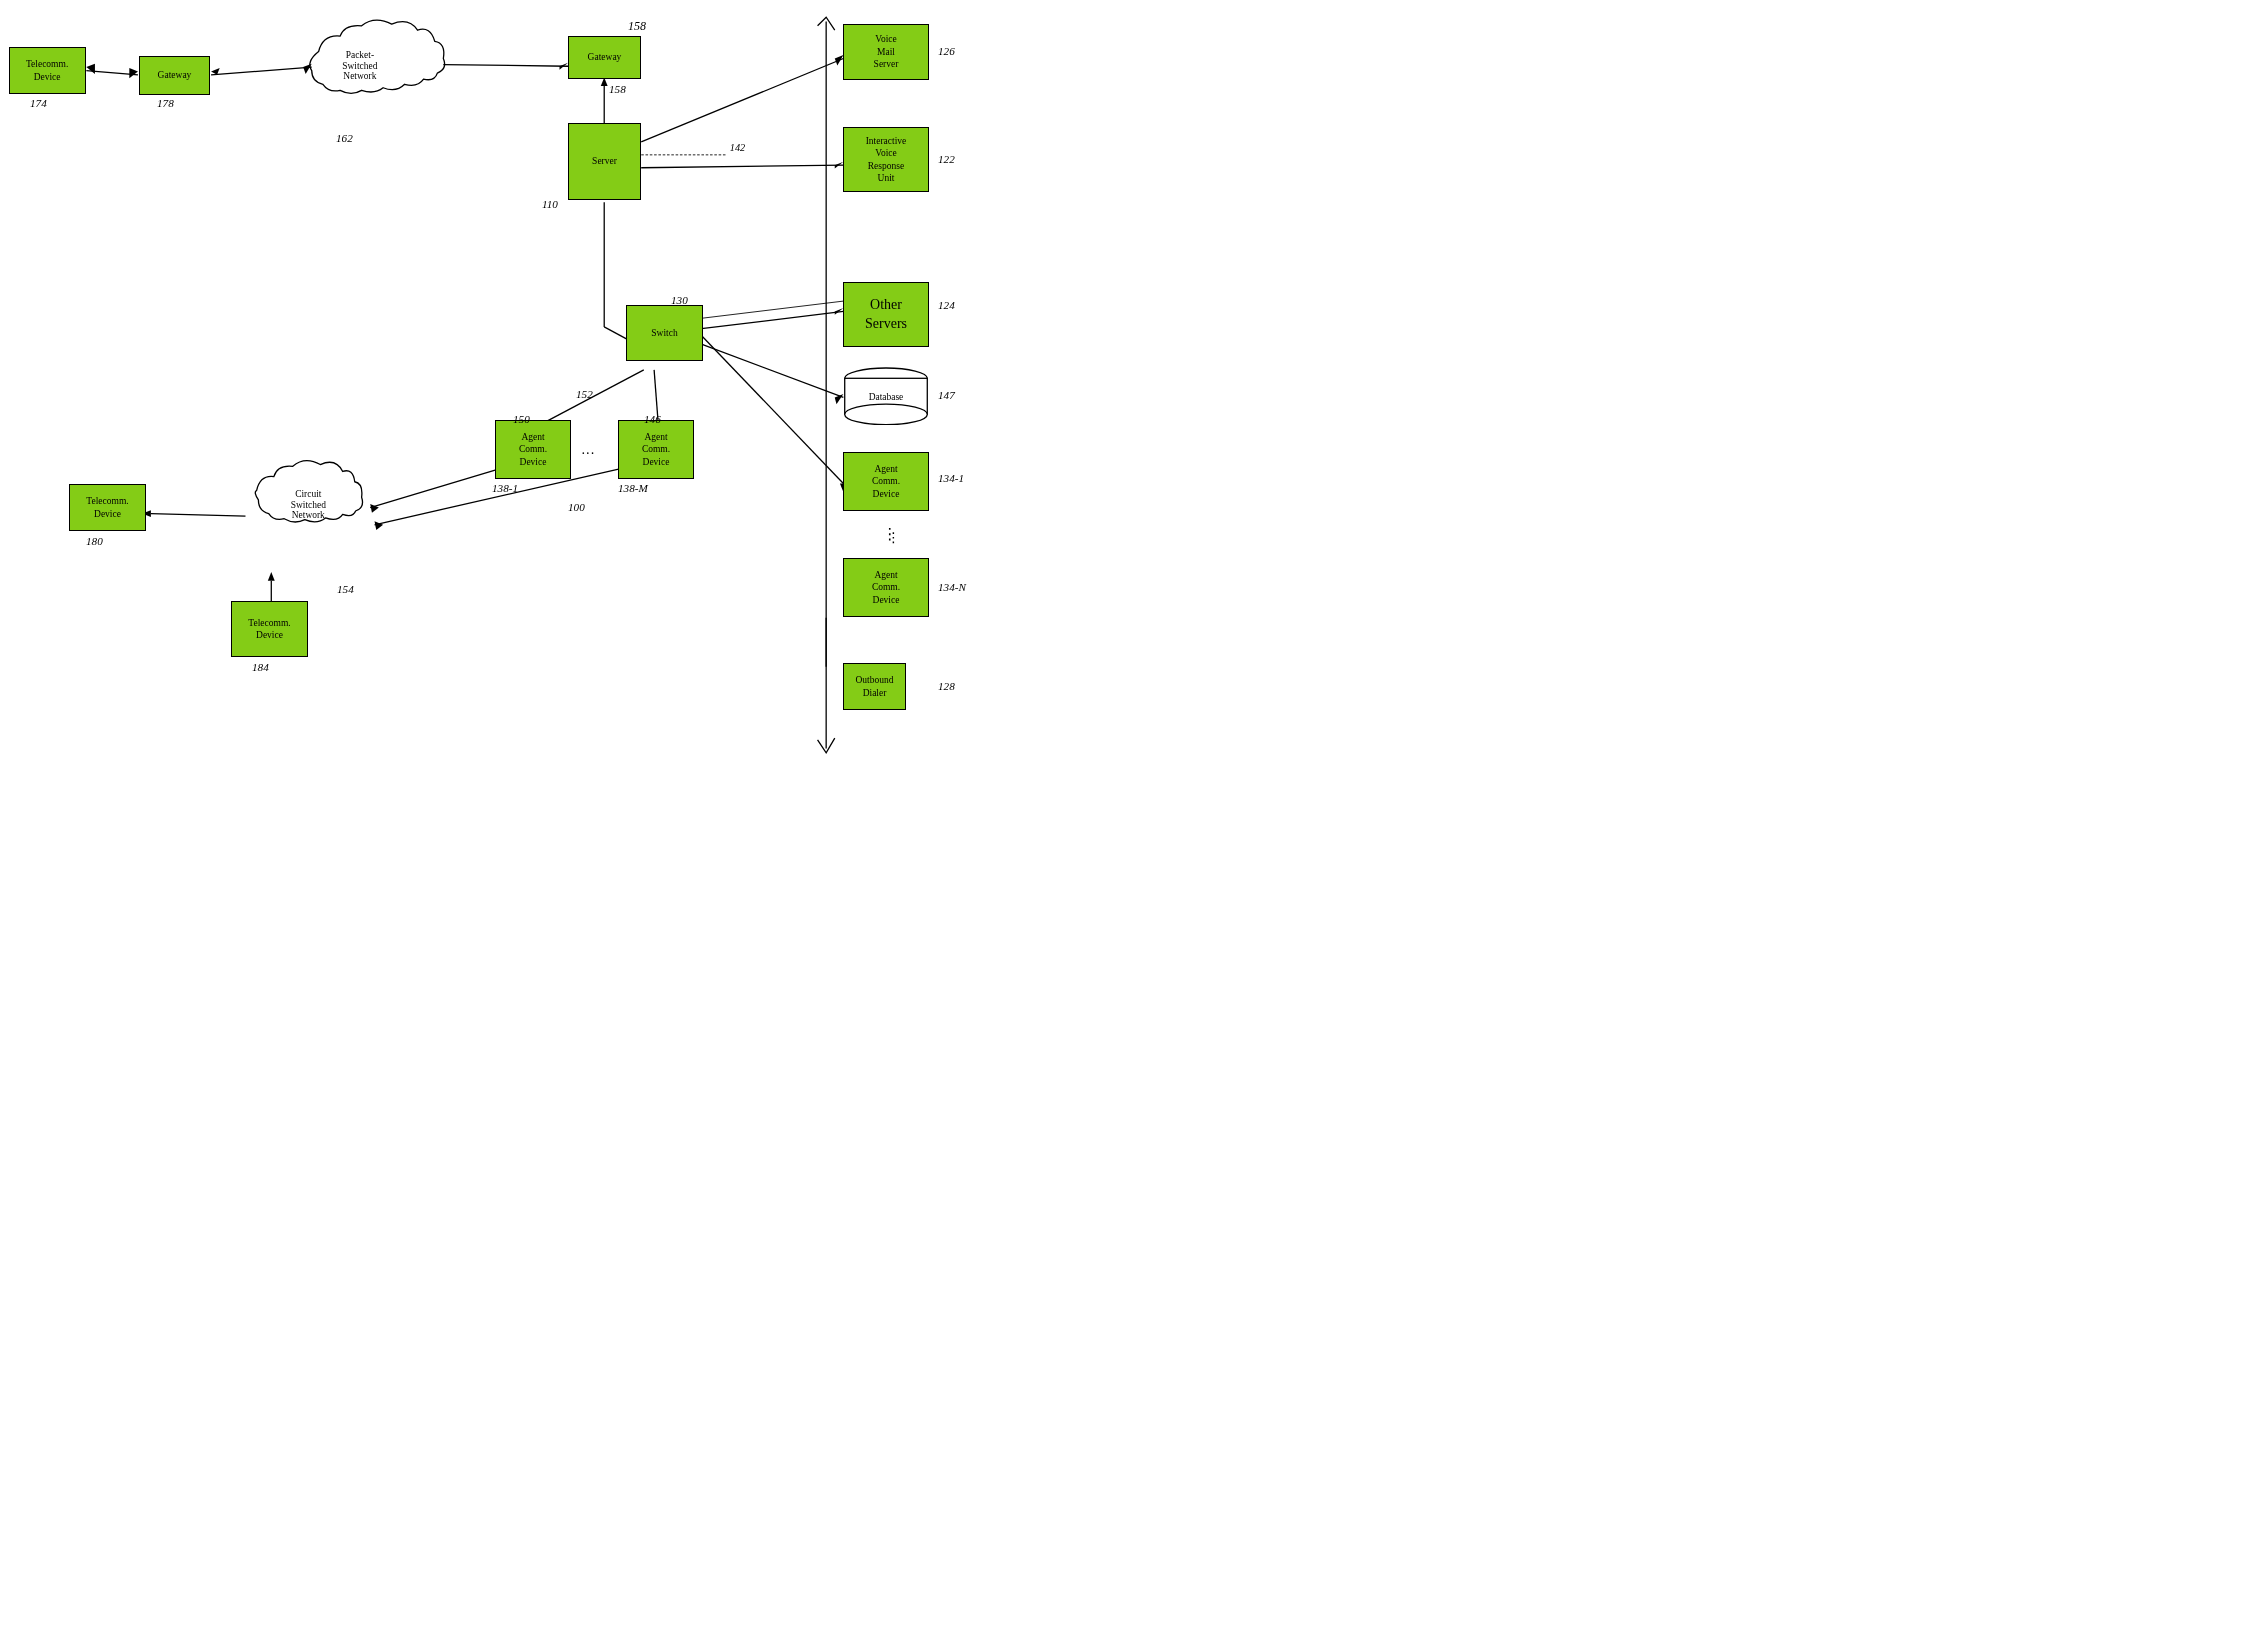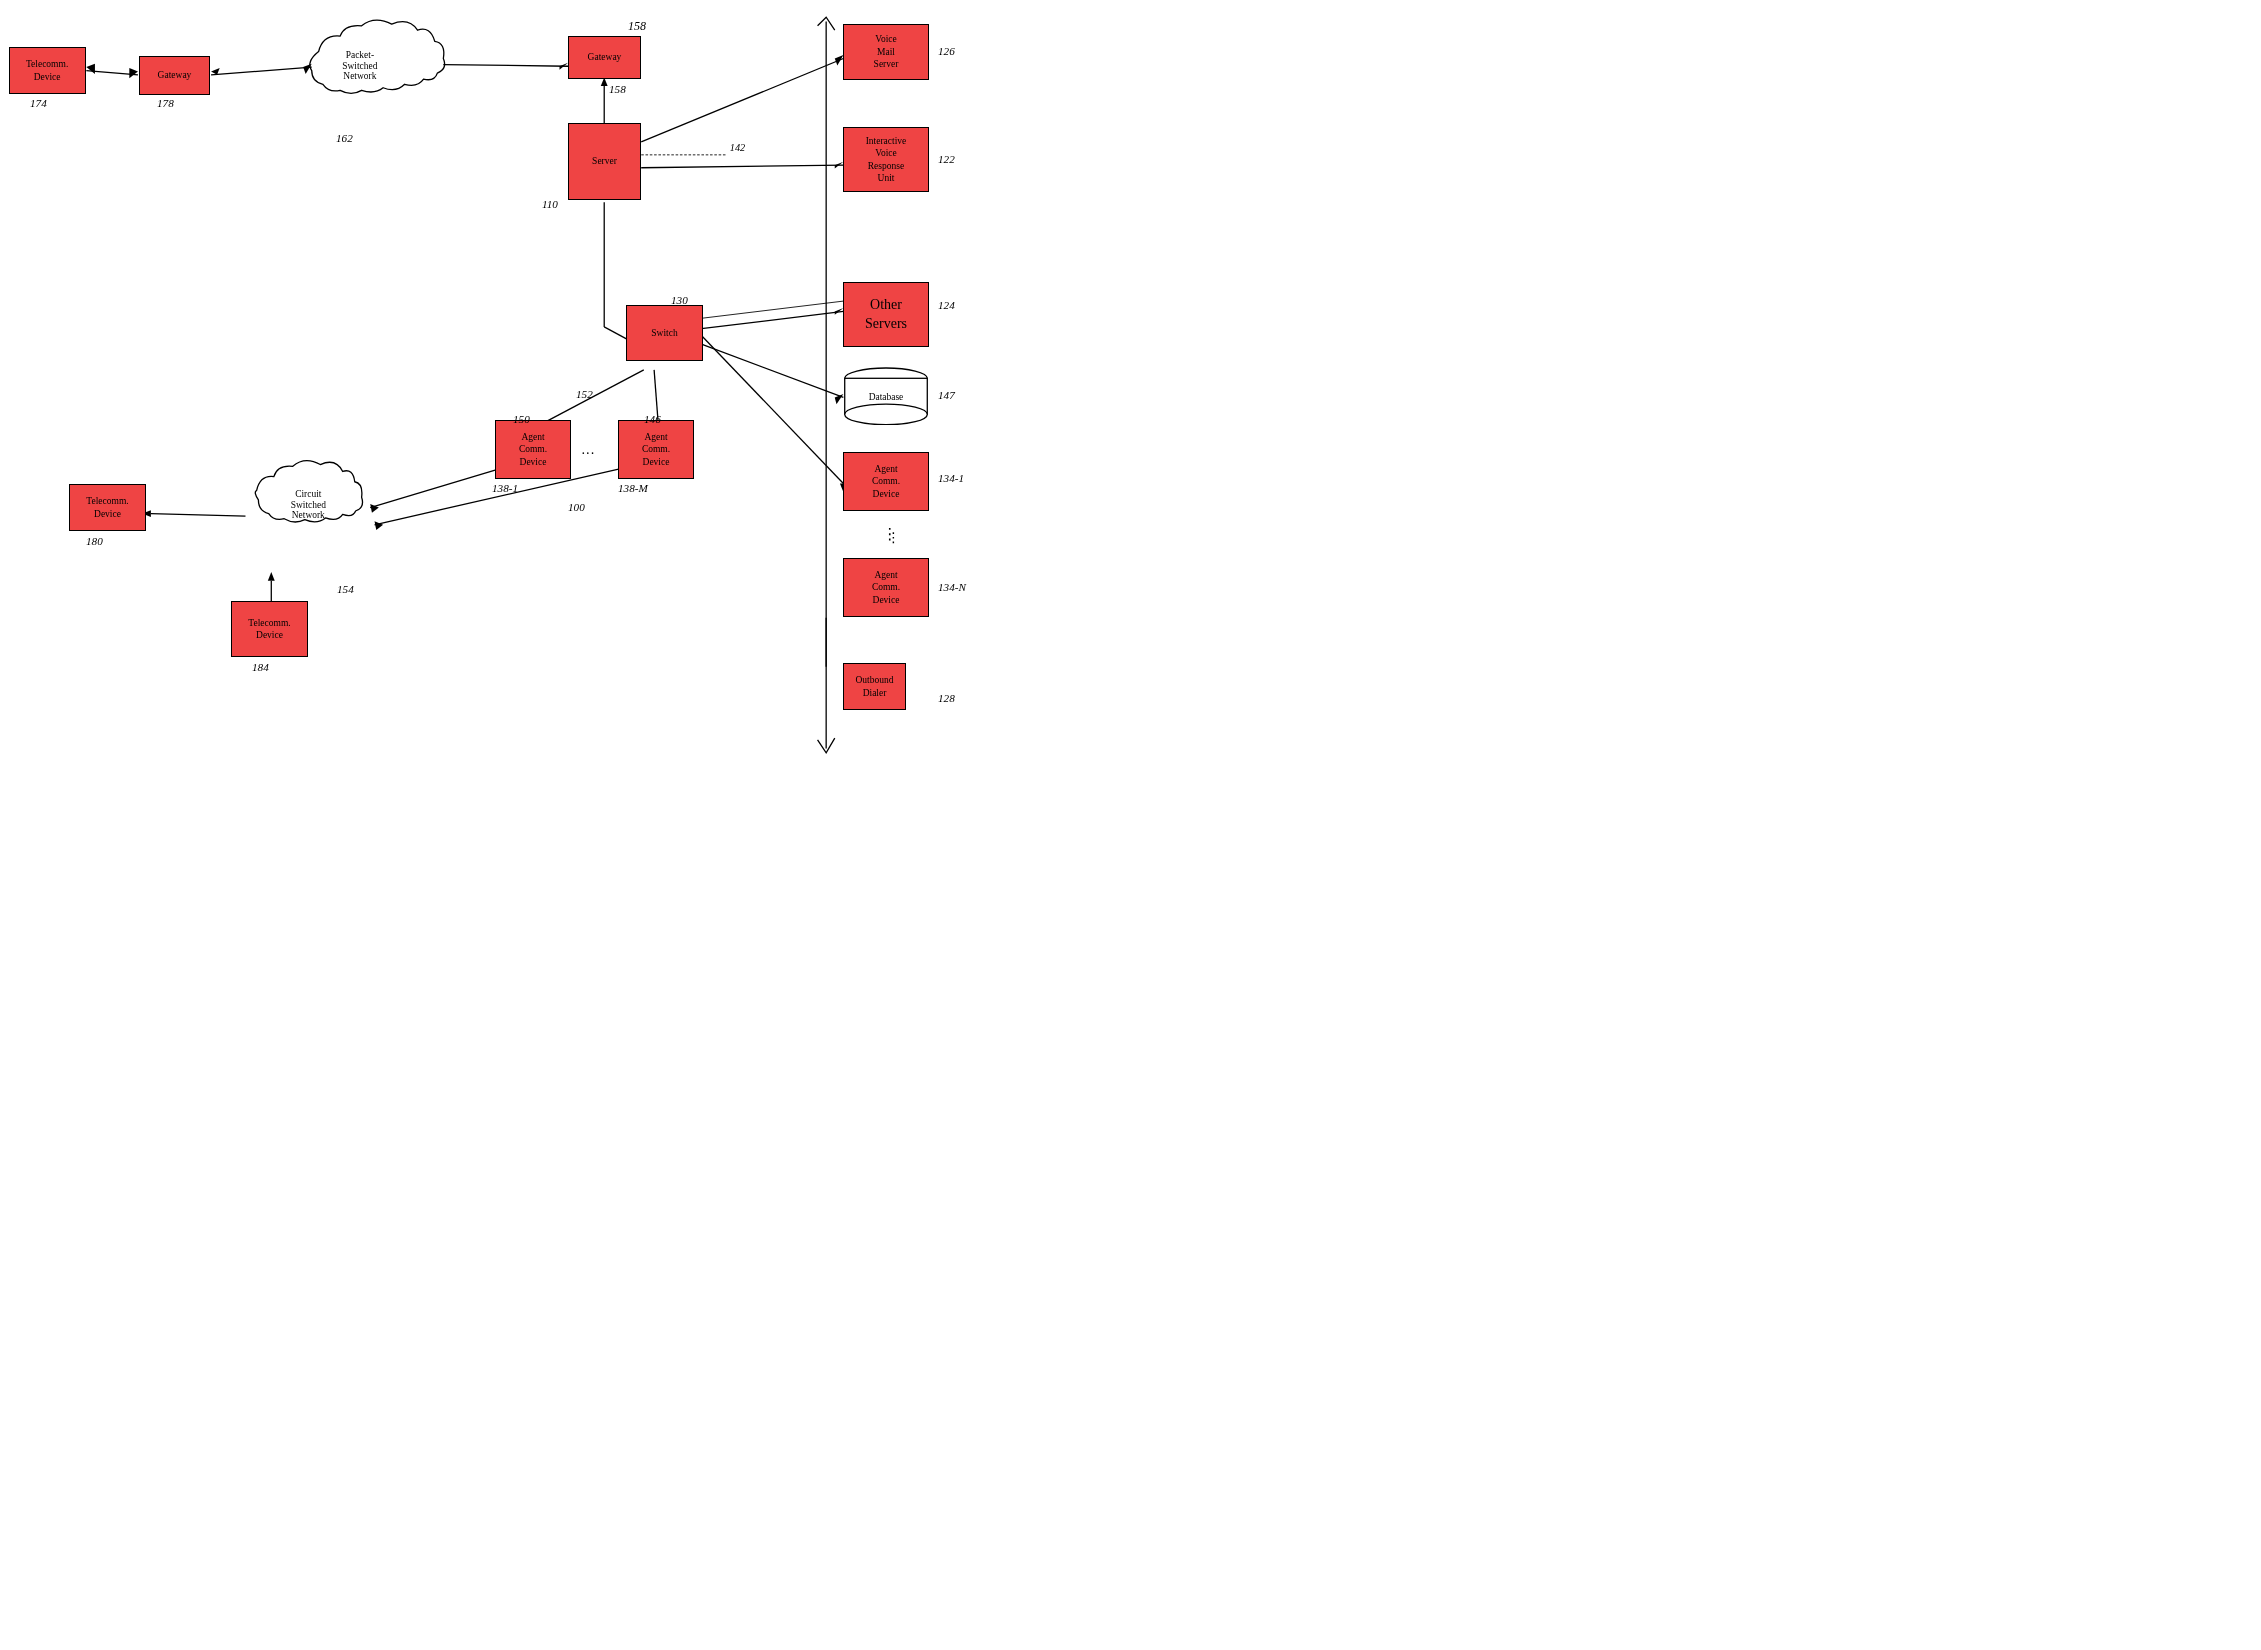--- a/index.html
+++ b/index.html
@@ -12,21 +12,21 @@
       overflow: hidden;
     }
     .diagram {
       position: relative;
       width: 1131px;
       height: 825px;
     }
     .box {
       position: absolute;
       border: 1.3px solid #000;
-      background: #ef4444;
+      background: #84cc16;
       display: flex;
       align-items: center;
       justify-content: center;
       text-align: center;
       font-size: 10.3px;
       line-height: 1.3;
     }
     .label {
       position: absolute;
       font-size: 11.2px;
@@ -210,21 +210,21 @@
   <div style="position:absolute; left:882px; top:525px; font-size:15.5px;">⋮</div>
 
   <div class="box" style="left:843px; top:558px; width:86px; height:59px; font-size:9.5px;">
     <span>Agent<br>Comm.<br>Device</span>
   </div>
   <div class="label" style="left:938px; top:581px;">134-N</div>
 
   <div class="box" style="left:843px; top:663px; width:63px; height:47px; font-size:9.5px;">
     <span>Outbound<br>Dialer</span>
   </div>
-  <div class="label" style="left:938px; top:680px;margin-top:12px;">128</div>
+  <div class="label" style="left:938px; top:680px;">128</div>
 
   <div class="box" style="left:69px; top:484px; width:77px; height:47px; font-size:9.5px;">
     <span>Telecomm.<br>Device</span>
   </div>
   <div class="label" style="left:86px; top:535px;">180</div>
 
   <div class="box" style="left:231px; top:601px; width:77px; height:56px; font-size:9.5px;">
     <span>Telecomm.<br>Device</span>
   </div>
   <div class="label" style="left:252px; top:661px;">184</div>

